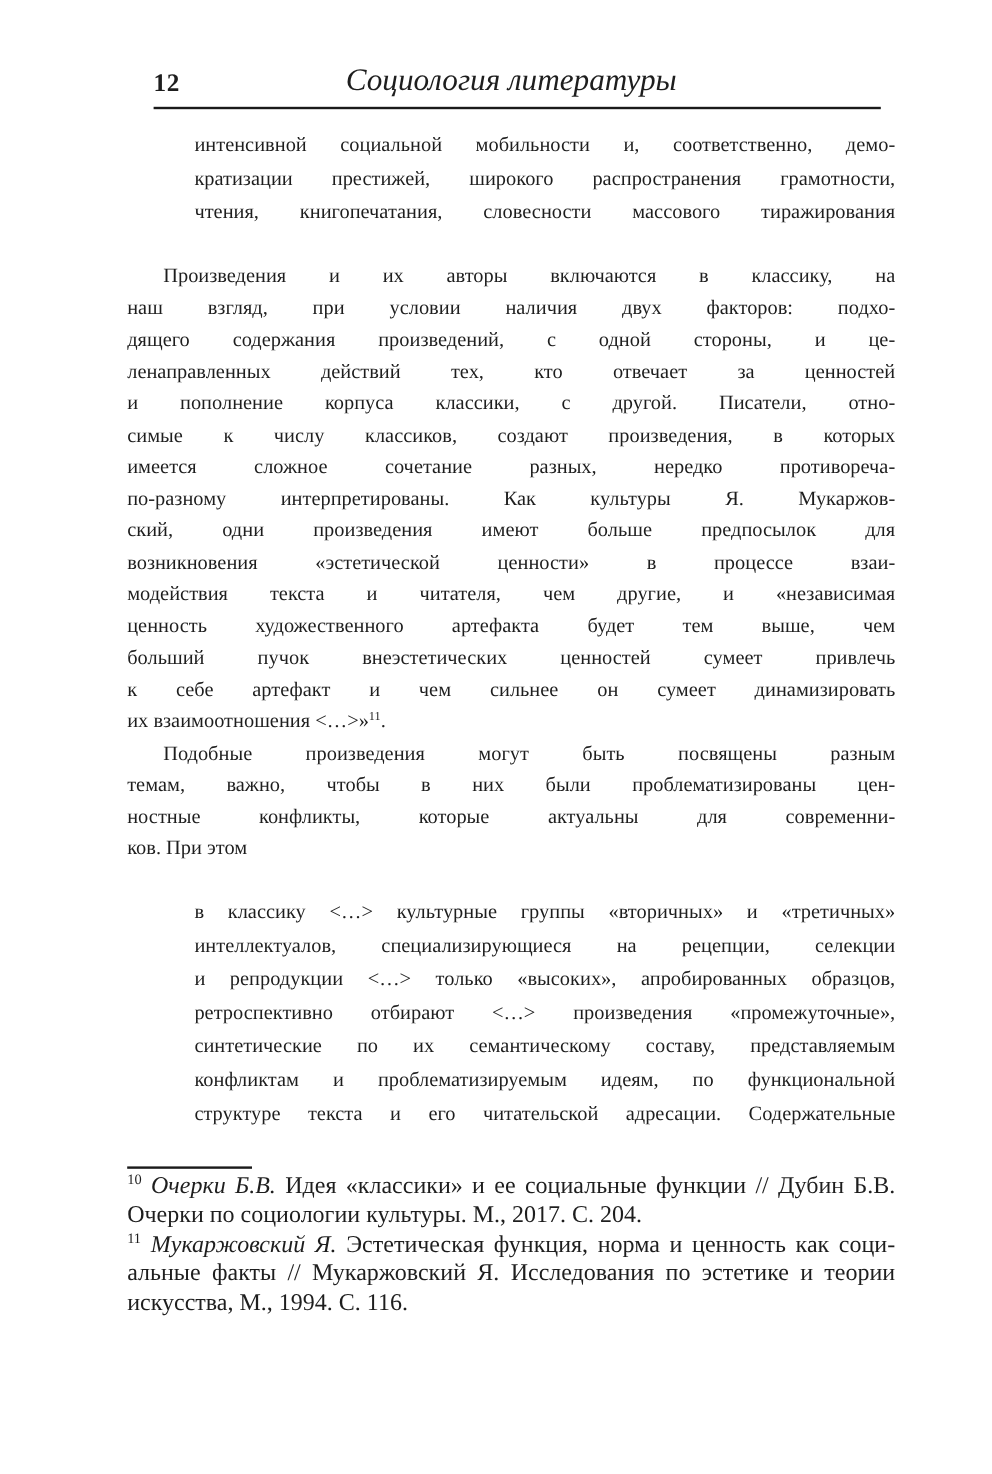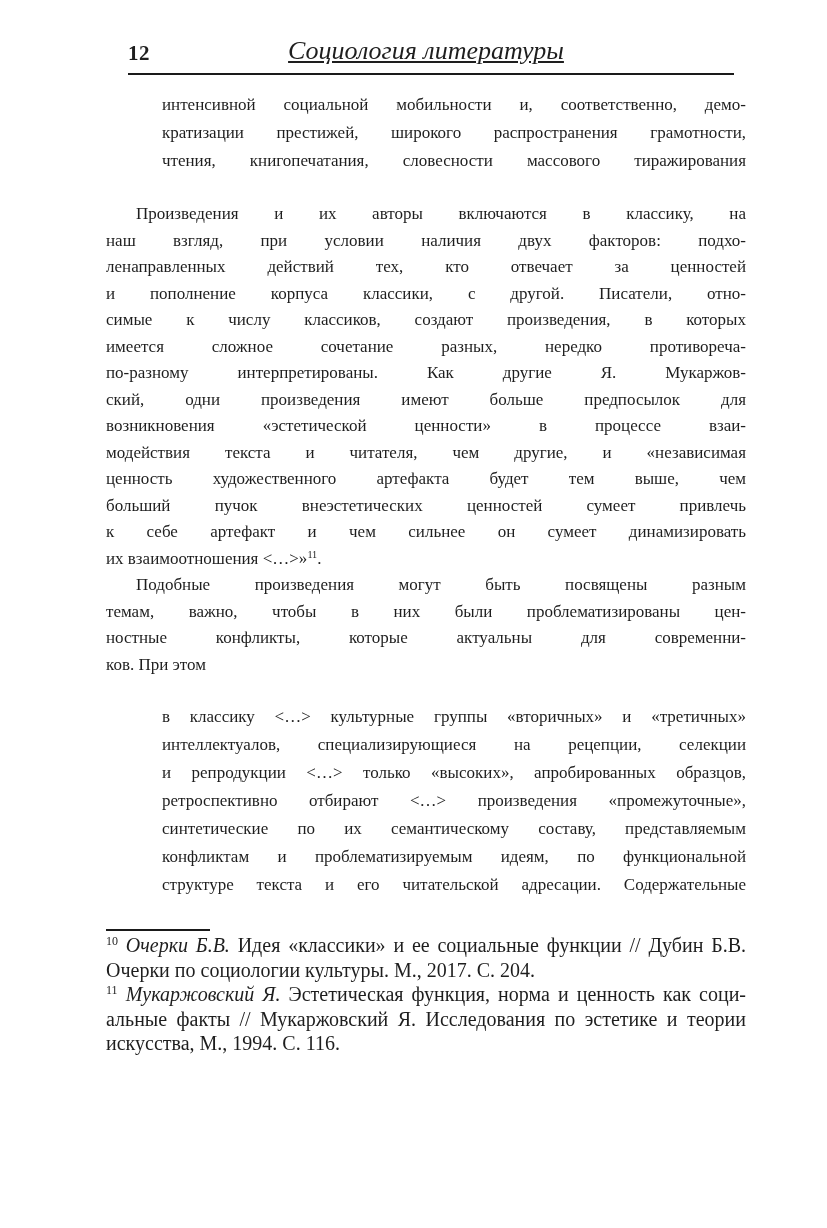--- a/index.html
+++ b/index.html
@@ -7,21 +7,21 @@
   .page {
     position:relative;
     width:827px; height:1228px;
     background:#ffffff;
     color:#1e1e1e;
     font-family:"Liberation Serif","DejaVu Serif",serif;
     overflow:hidden;
   }
   .column { position:absolute; left:106px; top:0; width:640px; }
 
-  .header { position:relative; margin-top:38px; height:28px;text-decoration:underline; }
+  .header { position:relative; margin-top:54px; height:28px; }
   .pagenum {
     position:absolute; left:22px; top:3px;
     font-weight:bold; font-size:21px; letter-spacing:0.5px;
   }
   .runtitle {
     display:block; text-align:center;
     font-style:italic; font-size:26px; line-height:25px;
   }
   .rule { margin:7px 12px 0 22px; border-top:2.5px solid #1a1a1a; }
 
@@ -56,25 +56,26 @@
 
     <div class="quote q1">
         <div class="line jl">интенсивной социальной мобильности и, соответственно, демо-</div>
         <div class="line jl">кратизации престижей, широкого распространения грамотности,</div>
         <div class="line jl">чтения, книгопечатания, словесности массового тиражирования</div>
       </div>
 
     <div class="body-para first indent">
         <div class="line jl">Произведения и их авторы включаются в классику, на</div>
         <div class="line jl">наш взгляд, при условии наличия двух факторов: подхо-</div>
+        <div class="line jl">дящего содержания произведений, с одной стороны, и це-</div>
         <div class="line jl">ленаправленных действий тех, кто отвечает за ценностей</div>
         <div class="line jl">и пополнение корпуса классики, с другой. Писатели, отно-</div>
         <div class="line jl">симые к числу классиков, создают произведения, в которых</div>
         <div class="line jl">имеется сложное сочетание разных, нередко противореча-</div>
-        <div class="line jl">по-разному интерпретированы. Как другие Я. Мукаржов-</div>
+        <div class="line jl">по-разному интерпретированы. Как культуры Я. Мукаржов-</div>
         <div class="line jl">ский, одни произведения имеют больше предпосылок для</div>
         <div class="line jl">возникновения «эстетической ценности» в процессе взаи-</div>
         <div class="line jl">модействия текста и читателя, чем другие, и «независимая</div>
         <div class="line jl">ценность художественного артефакта будет тем выше, чем</div>
         <div class="line jl">больший пучок внеэстетических ценностей сумеет привлечь</div>
         <div class="line jl">к себе артефакт и чем сильнее он сумеет динамизировать</div>
         <div class="line"><span>их взаимоотношения &lt;…&gt;»</span><span class="sup">11</span><span>.</span></div>
       </div>
 
     <div class="body-para indent">

